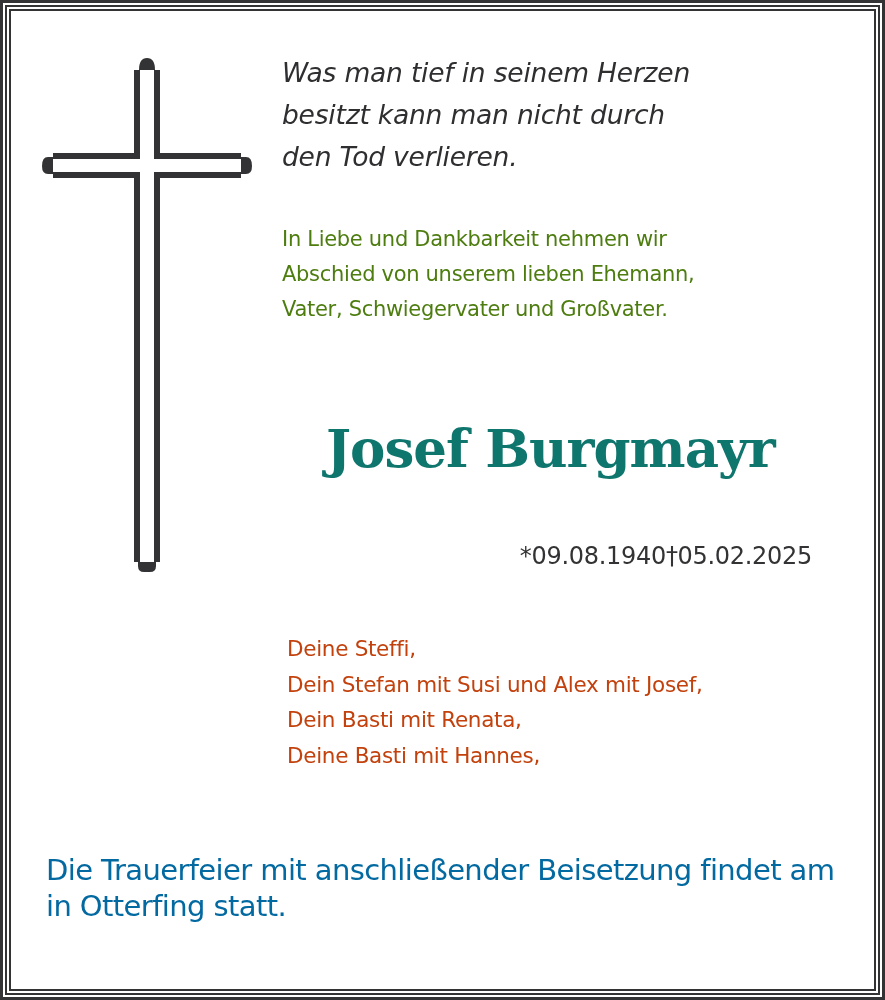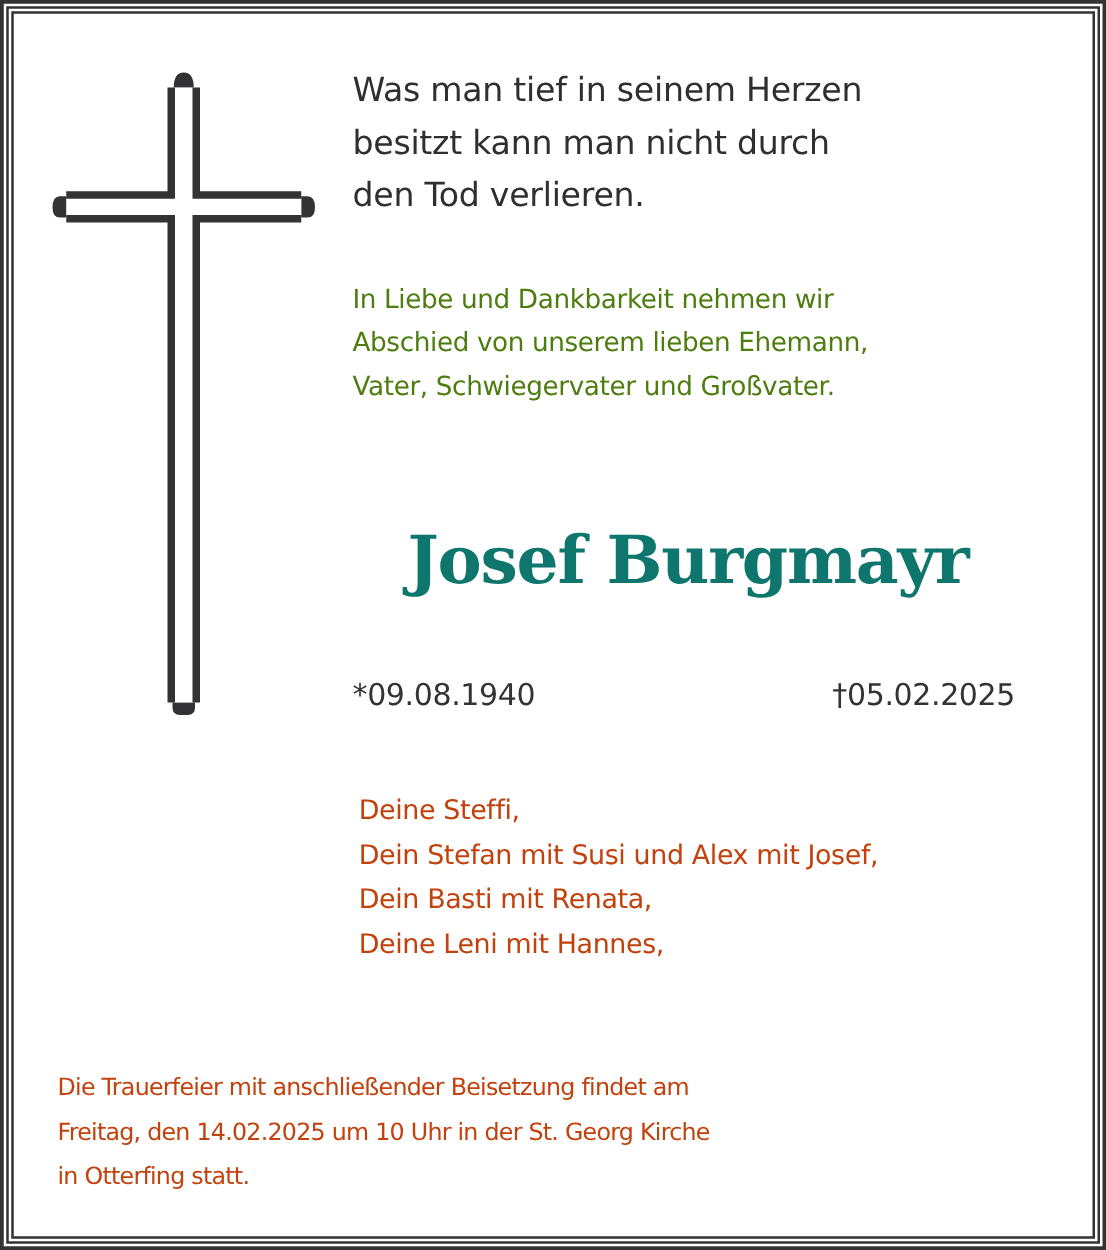--- a/index.html
+++ b/index.html
@@ -3,26 +3,26 @@
 <meta charset="utf-8">
 <style>
   html, body { margin:0; padding:0; background:#ffffff; }
   body { width:885px; height:1000px; position:relative; overflow:hidden; color:#333234; }
   .frame { position:absolute; box-sizing:border-box; }
   .f1 { left:0; top:0; width:885px; height:1000px; border:3px solid #333234; }
   .f2 { left:5px; top:5px; width:875px; height:990px; border:2px solid #333234; }
   .f3 { left:9px; top:9px; width:867px; height:982px; border:2px solid #333234; }
   .cross { position:absolute; left:38px; top:56px; width:218px; height:518px; }
   .sans { font-family:"DejaVu Sans", sans-serif; }
-  .quote { position:absolute; left:282px; top:52px; font-size:26.5px; line-height:42px; font-weight:500; color:#2f2e30; letter-spacing:-0.2px; }
+  .quote { position:absolute; left:282px; top:52px; font-size:26.5px; line-height:42px; font-weight:500; color:#2f2e30; letter-spacing:-0.2px;font-style:italic; }
   .intro { position:absolute; left:282px; top:222px; font-size:21px; line-height:35px; color:#4d7c0f; letter-spacing:-0.3px; }
   .name { position:absolute; left:326px; top:408px; font-family:"DejaVu Serif", serif; font-weight:bold; font-size:53px; line-height:80px; color:#0f766e; letter-spacing:-1px; }
-  .dates { position:absolute; left:282px; top:536px; width:530px; font-size:24px; line-height:40px; color:#333234; display:flex; justify-content:space-between; letter-spacing:-0.3px; }
+  .dates { position:absolute; left:282px; top:536px; width:530px; font-size:24px; line-height:40px; color:#333234; display:flex; justify-content:flex-end; letter-spacing:-0.3px; }
   .mourners { position:absolute; left:287px; top:631px; font-size:21.5px; line-height:35.5px; color:#c2410c; letter-spacing:-0.3px; }
-  .service { position:absolute; left:46px; top:853px; font-size:19px; line-height:35.5px; color:#c2410c; letter-spacing:-0.6px; }
+  .service { position:absolute; left:46px; top:853px; font-size:29px; line-height:35.5px; color:#0369a1; letter-spacing:-0.6px; }
   .line { display:block; white-space:nowrap; }
 </style>
 </head>
 <body>
 
 <div class="frame f1"></div>
 <div class="frame f2"></div>
 <div class="frame f3"></div>
 
 <svg class="cross" viewBox="0 0 218 518" xmlns="http://www.w3.org/2000/svg">
@@ -58,20 +58,19 @@
 
 <div class="dates sans">
   <span>*09.08.1940</span>
   <span>†05.02.2025</span>
 </div>
 
 <div class="mourners sans">
   <span class="line">Deine Steffi,</span>
   <span class="line">Dein Stefan mit Susi und Alex mit Josef,</span>
   <span class="line">Dein Basti mit Renata,</span>
-  <span class="line">Deine Leni mit Hannes,</span>
+  <span class="line">Deine Basti mit Hannes,</span>
 </div>
 
 <div class="service sans">
   <span class="line">Die Trauerfeier mit anschließender Beisetzung findet am</span>
-  <span class="line">Freitag, den 14.02.2025 um 10 Uhr in der St. Georg Kirche</span>
   <span class="line">in Otterfing statt.</span>
 </div>
 
 </body></html>

